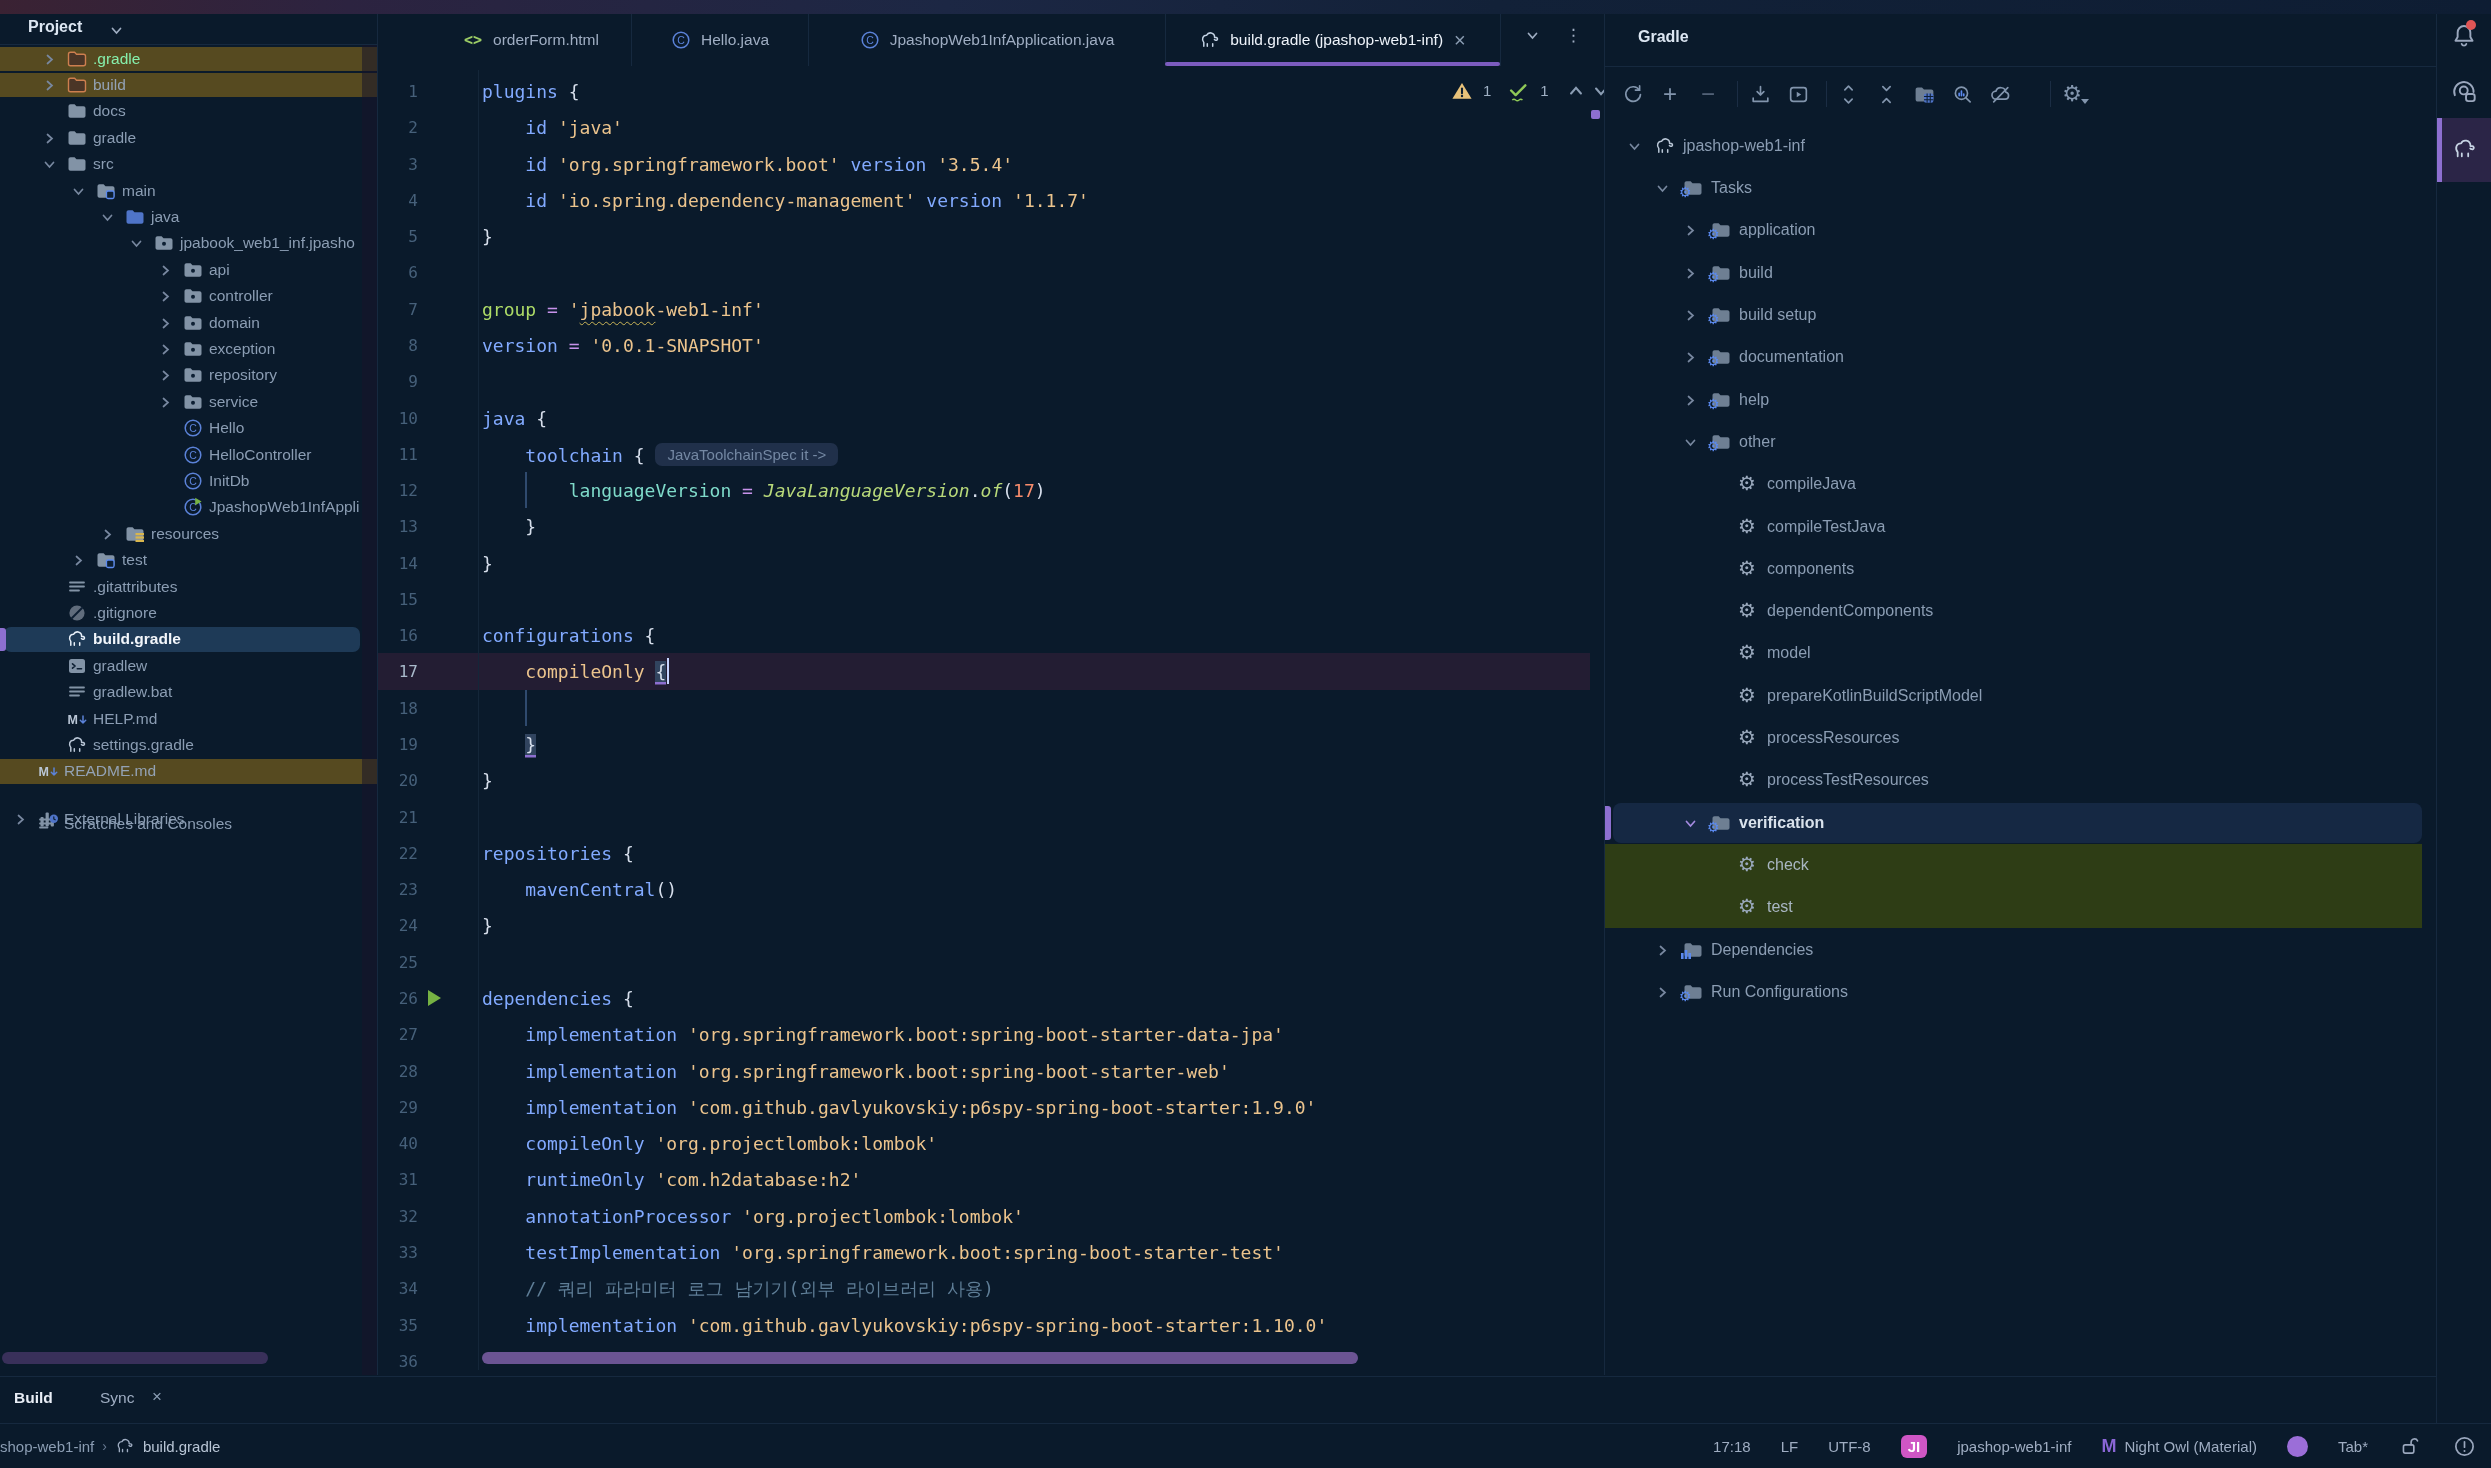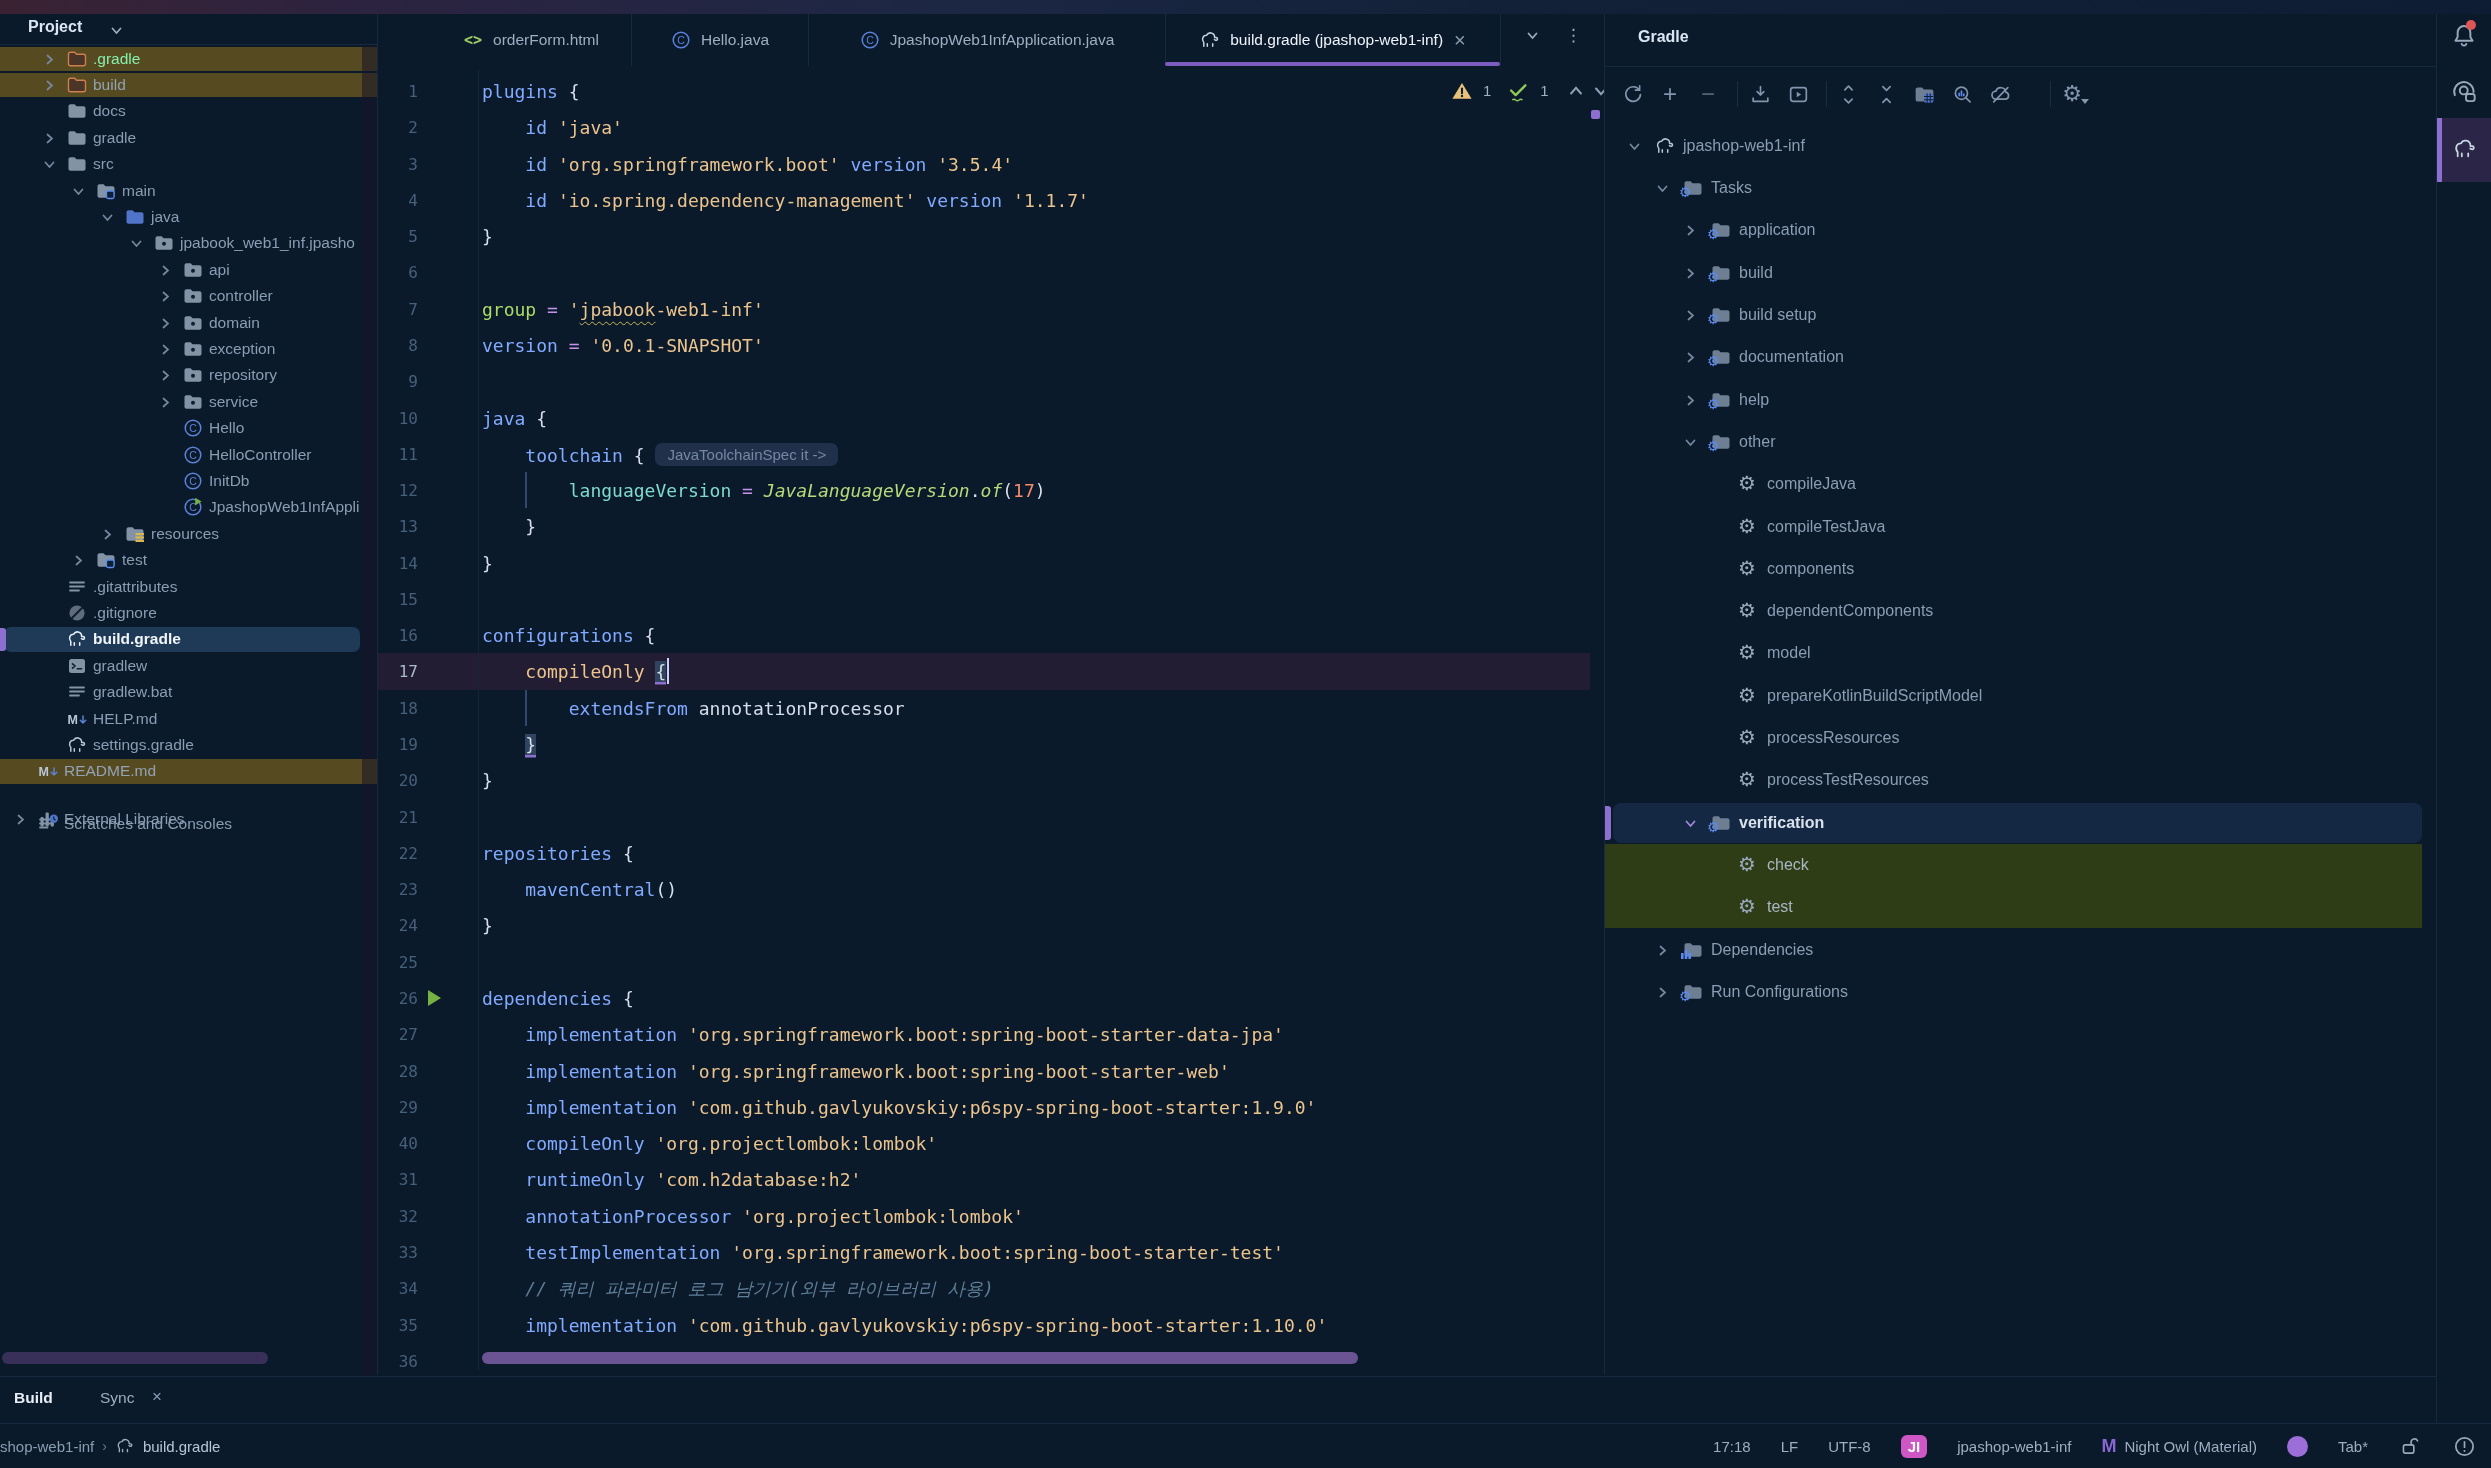--- a/index.html
+++ b/index.html
@@ -22,21 +22,21 @@
   
   #editor{left:378px;top:66px;width:1226px;height:1309px;overflow:hidden;background:#0a1a2b;}
   .code-line{position:absolute;left:104px;height:37px;line-height:37px;white-space:pre;
     font-family:"DejaVu Sans Mono",monospace;font-size:18px;color:#d6deeb;}
   .gut{position:absolute;left:0;width:40px;text-align:right;font-family:"DejaVu Sans Mono",monospace;
     font-size:16px;color:#46607a;height:37px;line-height:37px;}
   .gut.cur{color:#a9bacb;}
   .tk-k{color:#82aaff}.tk-s{color:#ecc48d}.tk-p{color:#d6deeb}.tk-o{color:#c792ea}
   .tk-n{color:#f78c6c}.tk-t{color:#7fdbca}.tk-g{color:#addb67}.tk-a{color:#ecc48d}
   .tk-i{color:#b8d97a;font-style:italic}.tk-w{color:#d6deeb}
-  .tk-c{color:#5f7e97;font-style:italic}
+  .tk-c{color:#5f7e97;}
   .tk-sw{color:#ecc48d;text-decoration:underline wavy #c9b457 1px;text-underline-offset:5px;}
   .tk-bh{background:#31445f;box-shadow:0 2.5px 0 #8d6fd0;}
   .caret{display:inline-block;width:2px;height:26px;background:#c7d4ff;vertical-align:-6px;margin-left:1px;}
   .inlay{font-family:"Liberation Sans",sans-serif;font-size:15px;background:#20304a;color:#7488a3;
     border-radius:7px;padding:3px 12px;vertical-align:2px;}
   
   .etab{position:absolute;top:0;height:52px;display:flex;align-items:center;justify-content:center;
     gap:9px;font-size:15.5px;color:#9fadc2;border-right:1px solid #16293f;}
   .etab.active{color:#eef3fa;}
   .tabline{position:absolute;height:4px;background:#7c5cbf;border-radius:2px;}
@@ -507,21 +507,20 @@
       <div class="code-line" style="top: 442.36px;"><span class="tk-w">    </span><span class="tk-p">}</span></div>
       <div class="gut" style="top: 478.64px;">14</div>
       <div class="code-line" style="top: 478.64px;"><span class="tk-p">}</span></div>
       <div class="gut" style="top: 514.92px;">15</div>
       <div class="code-line" style="top: 514.92px;"></div>
       <div class="gut" style="top: 551.2px;">16</div>
       <div class="code-line" style="top: 551.2px;"><span class="tk-k">configurations</span><span class="tk-p"> {</span></div>
       <div class="gut cur" style="top: 587.48px;">17</div>
       <div class="code-line" style="top: 587.48px;"><span class="tk-w">    </span><span class="tk-a">compileOnly</span><span class="tk-w"> </span><span class="tk-bh">{</span><span class="caret"></span></div>
       <div class="gut" style="top: 623.76px;">18</div>
-      <div class="code-line" style="top: 623.76px;"><span class="tk-w">        </span><span class="tk-k">extendsFrom</span><span class="tk-w"> annotationProcessor</span></div>
       <div class="gut" style="top: 660.04px;">19</div>
       <div class="code-line" style="top: 660.04px;"><span class="tk-w">    </span><span class="tk-bh">}</span></div>
       <div class="gut" style="top: 696.32px;">20</div>
       <div class="code-line" style="top: 696.32px;"><span class="tk-p">}</span></div>
       <div class="gut" style="top: 732.6px;">21</div>
       <div class="code-line" style="top: 732.6px;"></div>
       <div class="gut" style="top: 768.88px;">22</div>
       <div class="code-line" style="top: 768.88px;"><span class="tk-k">repositories</span><span class="tk-p"> {</span></div>
       <div class="gut" style="top: 805.16px;">23</div>
       <div class="code-line" style="top: 805.16px;"><span class="tk-w">    </span><span class="tk-k">mavenCentral</span><span class="tk-p">()</span></div>

